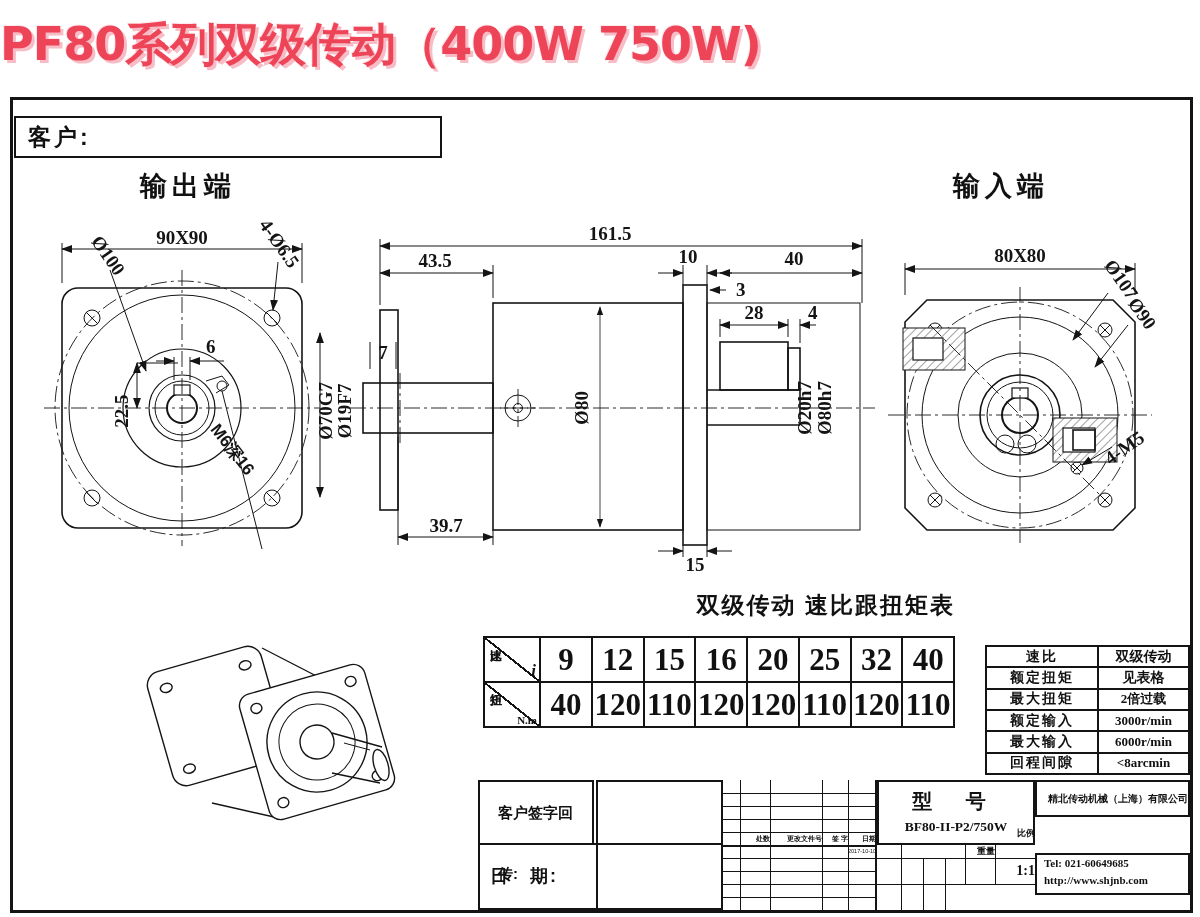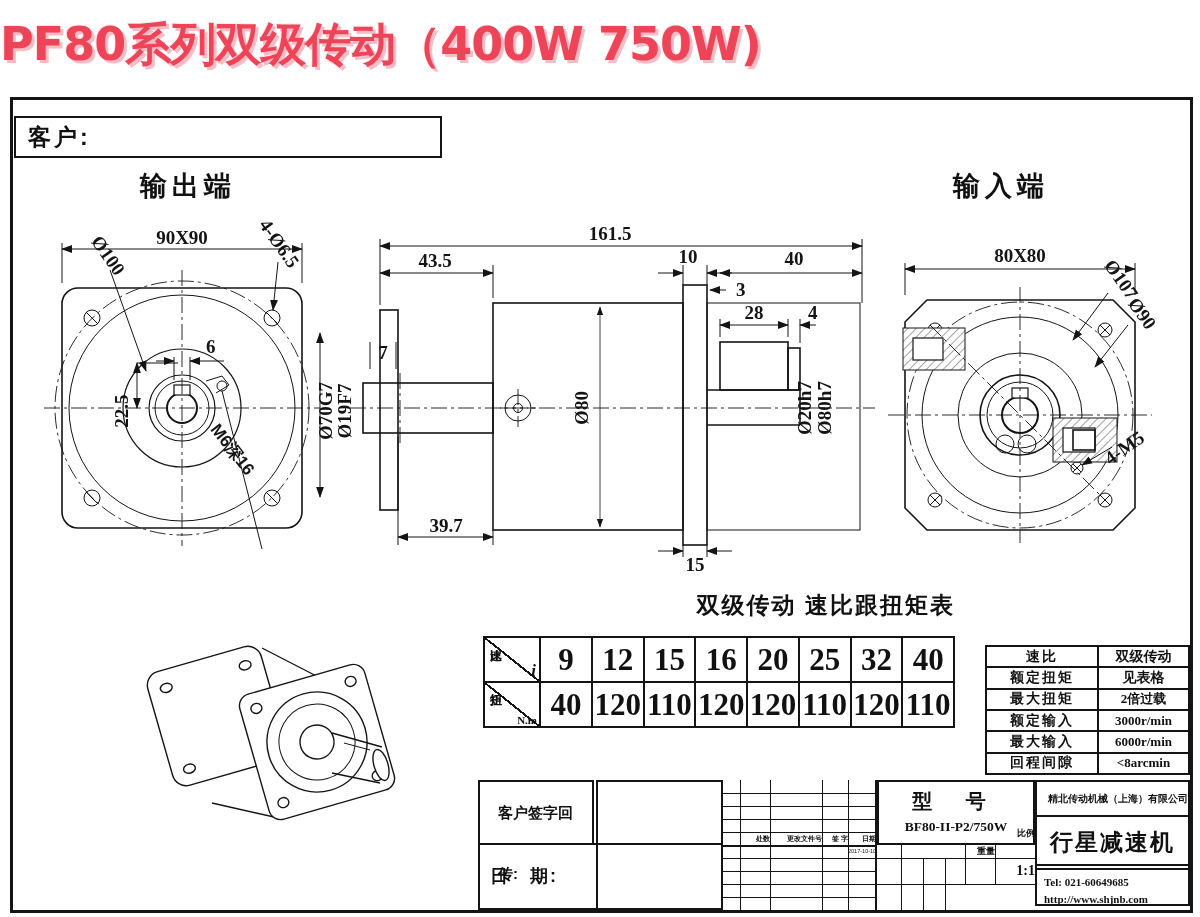--- a/index.html
+++ b/index.html
@@ -381,20 +381,19 @@
     <div class="vl" style="left:68px;top:78px;height:52px;"></div>
     <div class="vl" style="left:88px;top:65px;height:39px;"></div>
     <div class="vl" style="left:118px;top:65px;height:39px;"></div>
     <div class="tinytxt" style="left:88px;top:65px;width:30px;font-size:9px;">重量</div>
     <div class="tinytxt" style="left:118px;top:47px;width:40px;font-size:9px;">比例</div>
     <div class="tinytxt" style="left:118px;top:78px;width:40px;height:26px;line-height:26px;font-size:14px;font-family:'Liberation Serif',serif;">1:1</div>
   </div>
 
   <div class="abs" style="left:1035px;top:780px;width:155px;height:130px;">
     <div class="tb-cell" style="left:0;top:0;width:155px;height:37px;text-align:right;font-size:10px;font-weight:bold;line-height:33px;">精北传动机械（上海）有限公司</div>
-    <div class="tb-cell" style="left:0;top:35px;width:155px;height:55px;text-align:center;font-size:23px;font-weight:bold;letter-spacing:2px;line-height:51px;">行星减速机</div>
-    <div class="tb-cell" style="left:0;top:84px;width:155px;height:42px;padding:8px 0 0 7px;">
+    <div class="tb-cell" style="left:0;top:73px;width:155px;height:42px;padding:0 0 0 7px;">
       <div style="font-family:'Liberation Serif',serif;font-size:11px;font-weight:bold;line-height:17px;">Tel: 021-60649685</div>
       <div style="font-family:'Liberation Serif',serif;font-size:11px;font-weight:bold;line-height:17px;">http://www.shjnb.com</div>
     </div>
   </div>
 
 </div>
 
 </body></html>

